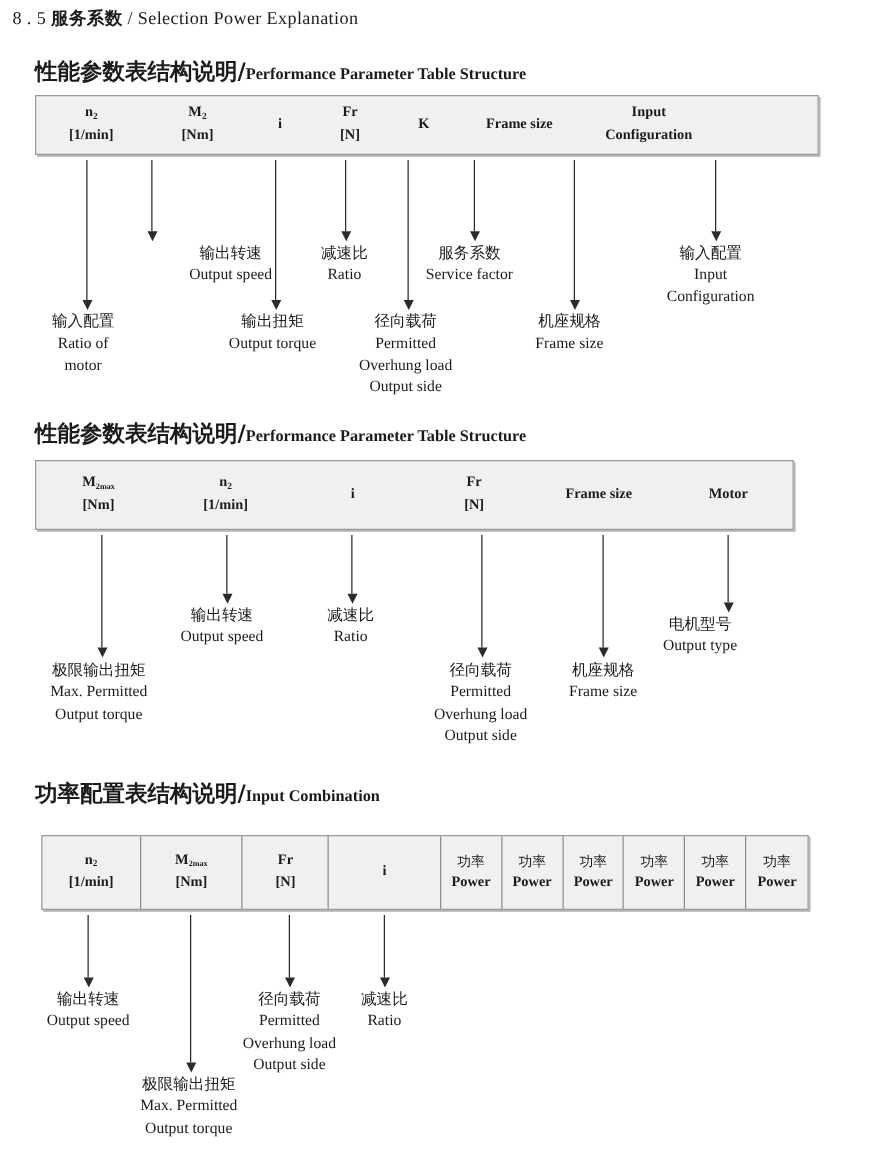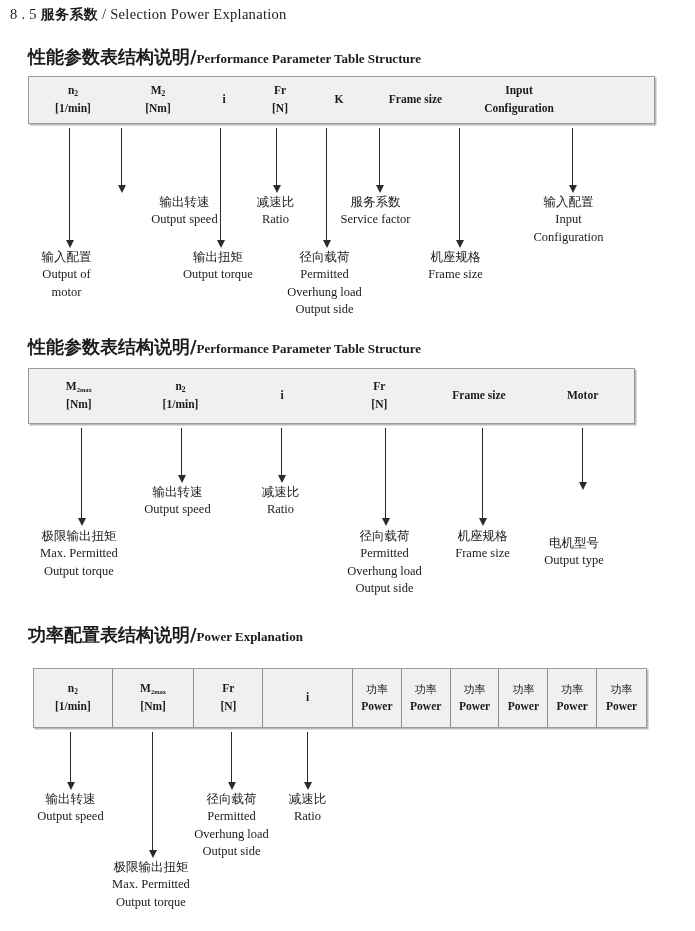--- a/index.html
+++ b/index.html
@@ -194,21 +194,21 @@
   <div class="shaft" style="height:112px;"></div>
     <div class="head" style="top:112px;"></div>
 </div>
 <div class="arrow" style="left:568px; top:128px; height:65px;">
   <div class="shaft" style="height:57px;"></div>
     <div class="head" style="top:57px;"></div>
 </div>
 
 <div class="note" style="left:29px; top:248px; width:75px;">
   <span class="cn">输入配置</span>
-  <span class="en">Output of</span>
+  <span class="en">Ratio of</span>
   <span class="en">motor</span>
 </div>
 <div class="note" style="left:112px; top:193px; width:145px;">
   <span class="cn">输出转速</span>
   <span class="en">Output speed</span>
 </div>
 <div class="note" style="left:172px; top:248px; width:92px;">
   <span class="cn">输出扭矩</span>
   <span class="en">Output torque</span>
 </div>
@@ -305,27 +305,27 @@
 <div class="note" style="left:337px; top:527px; width:95px;">
   <span class="cn">径向载荷</span>
   <span class="en">Permitted</span>
   <span class="en">Overhung load</span>
   <span class="en">Output side</span>
 </div>
 <div class="note" style="left:446px; top:527px; width:73px;">
   <span class="cn">机座规格</span>
   <span class="en">Frame size</span>
 </div>
-<div class="note" style="left:538px; top:490px; width:72px;margin-top:44px;">
+<div class="note" style="left:524px; top:490px; width:72px;">
   <span class="cn">电机型号</span>
   <span class="en">Output type</span>
 </div>
 
 <div class="abs section-heading" style="left:28px; top:623px;">
-  <span class="cn">功率配置表结构说明</span><span class="cn">/</span><span class="en">Power Explanation</span>
+  <span class="cn">功率配置表结构说明</span><span class="cn">/</span><span class="en">Input Combination</span>
 </div>
 
 <div class="abs htable shadow" style="left:33px; top:668px; width:614px; height:60px;">
   <div class="hcell bordered" style="width:78px;">
     <span class="l1">n<sub>2</sub></span>
     <span class="l2">[1/min]</span>
   </div>
   <div class="hcell bordered" style="width:82px;">
     <span class="l1">M<sub class="sub-small">2max</sub></span>
     <span class="l2">[Nm]</span>

